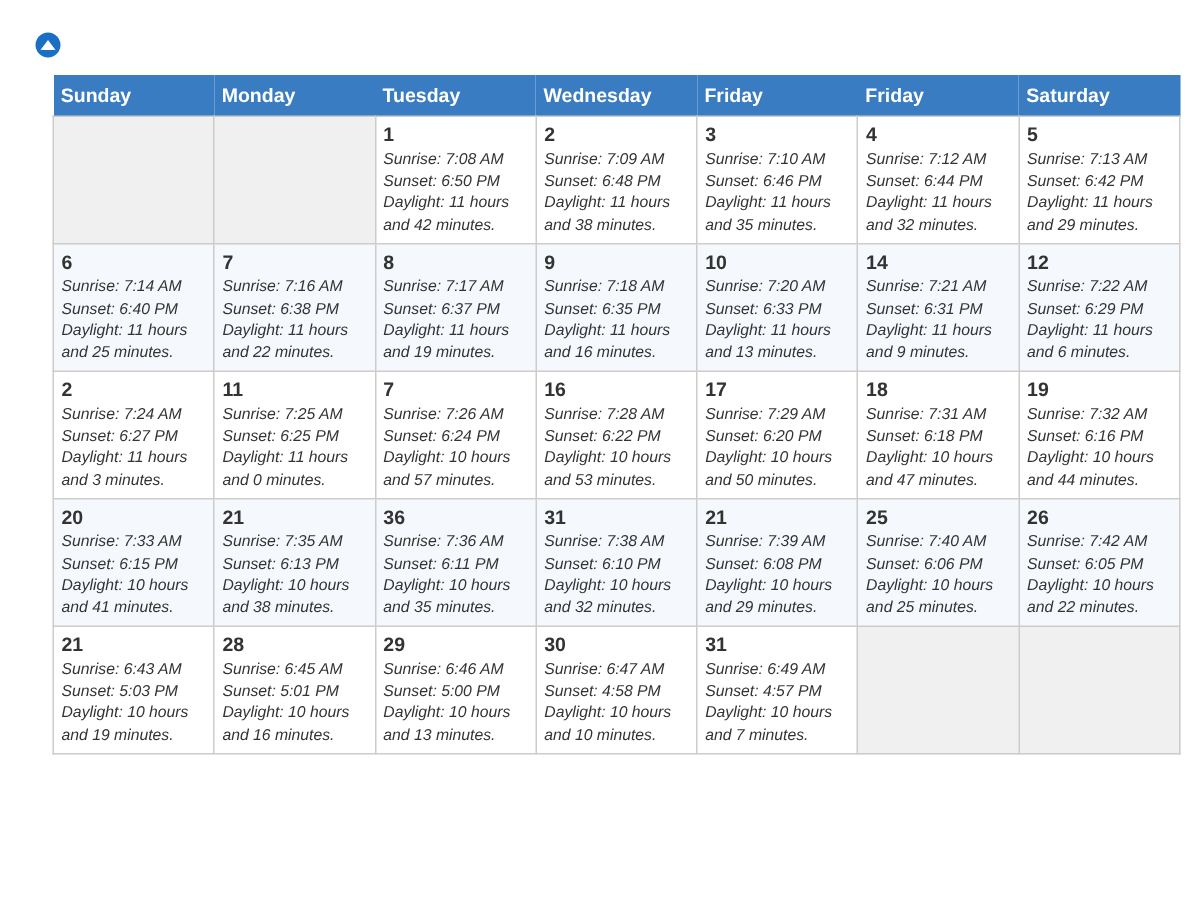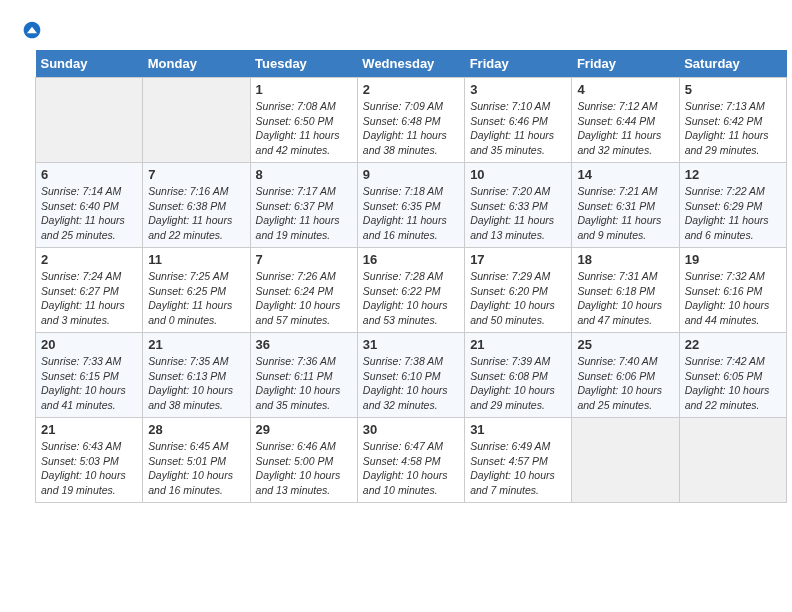--- a/index.html
+++ b/index.html
@@ -222,21 +222,21 @@
         </td>
         <td>
           <span class="day-num">21</span>
           <div class="cell-text">Sunrise: 7:39 AM<br>Sunset: 6:08 PM<br>Daylight: 10 hours and 29 minutes.</div>
         </td>
         <td>
           <span class="day-num">25</span>
           <div class="cell-text">Sunrise: 7:40 AM<br>Sunset: 6:06 PM<br>Daylight: 10 hours and 25 minutes.</div>
         </td>
         <td>
-          <span class="day-num">22</span>
+          <span class="day-num">26</span>
           <div class="cell-text">Sunrise: 7:42 AM<br>Sunset: 6:05 PM<br>Daylight: 10 hours and 22 minutes.</div>
         </td>
       </tr>
       <tr>
         <td>
           <span class="day-num">21</span>
           <div class="cell-text">Sunrise: 6:43 AM<br>Sunset: 5:03 PM<br>Daylight: 10 hours and 19 minutes.</div>
         </td>
         <td>
           <span class="day-num">28</span>

